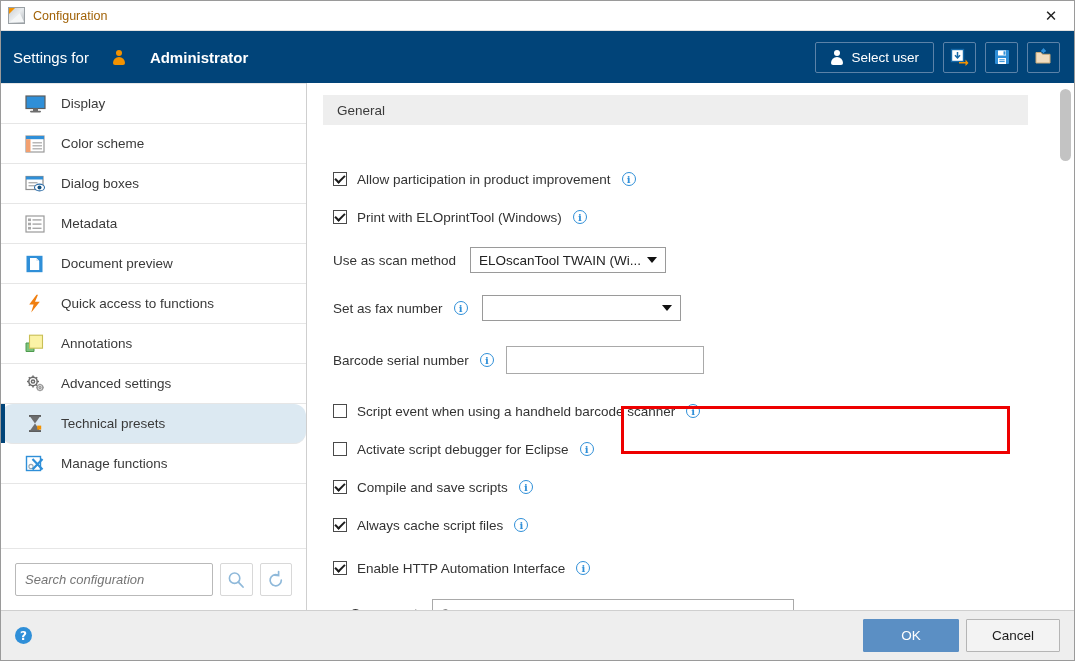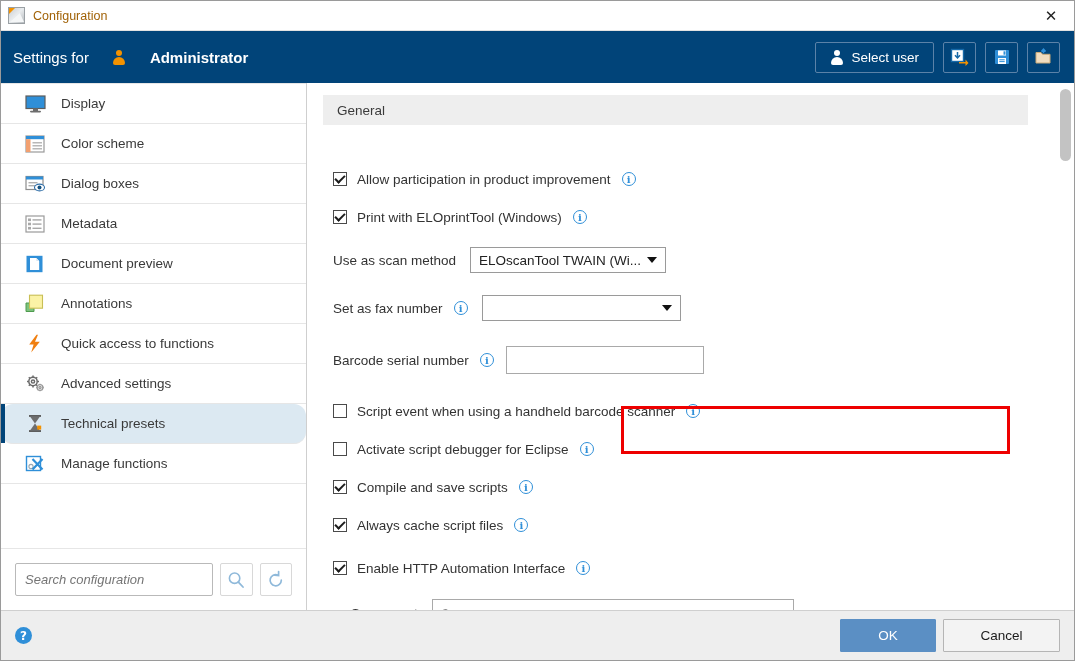--- a/index.html
+++ b/index.html
@@ -196,21 +196,21 @@
     display:flex; align-items:center; justify-content:center;
     font-family:"DejaVu Sans", sans-serif; cursor:pointer;
   }
   .footer-btns { margin-left:auto; display:flex; gap:7px; }
   .btn-ok {
     width:96px; height:33px; background:#5b8fc4; border:1px solid #5b8fc4;
     color:#ffffff; font-size:13.5px; cursor:pointer; border-radius:1px;
     font-family:"Liberation Sans", sans-serif;
   }
   .btn-cancel {
-    width:117px; height:33px; background:#f3f3f3; border:1px solid #b5b5b5;
+    width:94px; height:33px; background:#f3f3f3; border:1px solid #b5b5b5;
     color:#1b1b1b; font-size:13.5px; cursor:pointer; border-radius:1px;
     font-family:"Liberation Sans", sans-serif;
   }
 </style>
 </head>
 <body>
 
 <div class="app">
 
   <div class="titlebar">
@@ -321,35 +321,35 @@
               <rect x="1.5" y="0.8" width="16" height="16.4" fill="#2f8fd8"></rect>
               <path d="M5 3 L11.3 3 L14.2 6 L14.2 15 L5 15 Z" fill="#ffffff"></path>
               <path d="M11.3 3 L11.3 6 L14.2 6 Z" fill="#d8e6f2"></path>
             </svg>
           </span>
           <span>Document preview</span>
         </div>
 
         <div class="nav-item">
           <span class="nav-ico">
+            <svg width="18" height="19" viewBox="0 0 18 19">
+              <path d="M10.5 0.8 L3.2 10.6 L7.6 10.6 L5.2 18.4 L13.8 7.7 L9 7.7 L12 0.8 Z" fill="#f07f10"></path>
+            </svg>
+          </span>
+          <span>Quick access to functions</span>
+        </div>
+
+        <div class="nav-item">
+          <span class="nav-ico">
             <svg width="20" height="19" viewBox="0 0 20 19">
               <path d="M1 9 L9 9 L9 17.5 L1 17.5 Z" fill="#7dc27d" stroke="#4f9b4f" stroke-width="1"></path>
               <rect x="4.5" y="1.2" width="13" height="13" fill="#fbf3a6" stroke="#c9bf55" stroke-width="1.1"></rect>
             </svg>
           </span>
           <span>Annotations</span>
-        </div>
-
-        <div class="nav-item">
-          <span class="nav-ico">
-            <svg width="18" height="19" viewBox="0 0 18 19">
-              <path d="M10.5 0.8 L3.2 10.6 L7.6 10.6 L5.2 18.4 L13.8 7.7 L9 7.7 L12 0.8 Z" fill="#f07f10"></path>
-            </svg>
-          </span>
-          <span>Quick access to functions</span>
         </div>
 
         <div class="nav-item">
           <span class="nav-ico">
             <svg width="21" height="19" viewBox="0 0 21 19">
               <g fill="none" stroke="#6b6b6b" stroke-width="1.5">
                 <circle cx="8" cy="7.5" r="4.2"></circle>
                 <circle cx="8" cy="7.5" r="1.6"></circle>
                 <path d="M8 1.5 L8 3.2 M8 11.8 L8 13.5 M2 7.5 L3.7 7.5 M12.3 7.5 L14 7.5 M3.8 3.3 L5 4.5 M11 10.5 L12.2 11.7 M12.2 3.3 L11 4.5 M5 10.5 L3.8 11.7"></path>
               </g>

